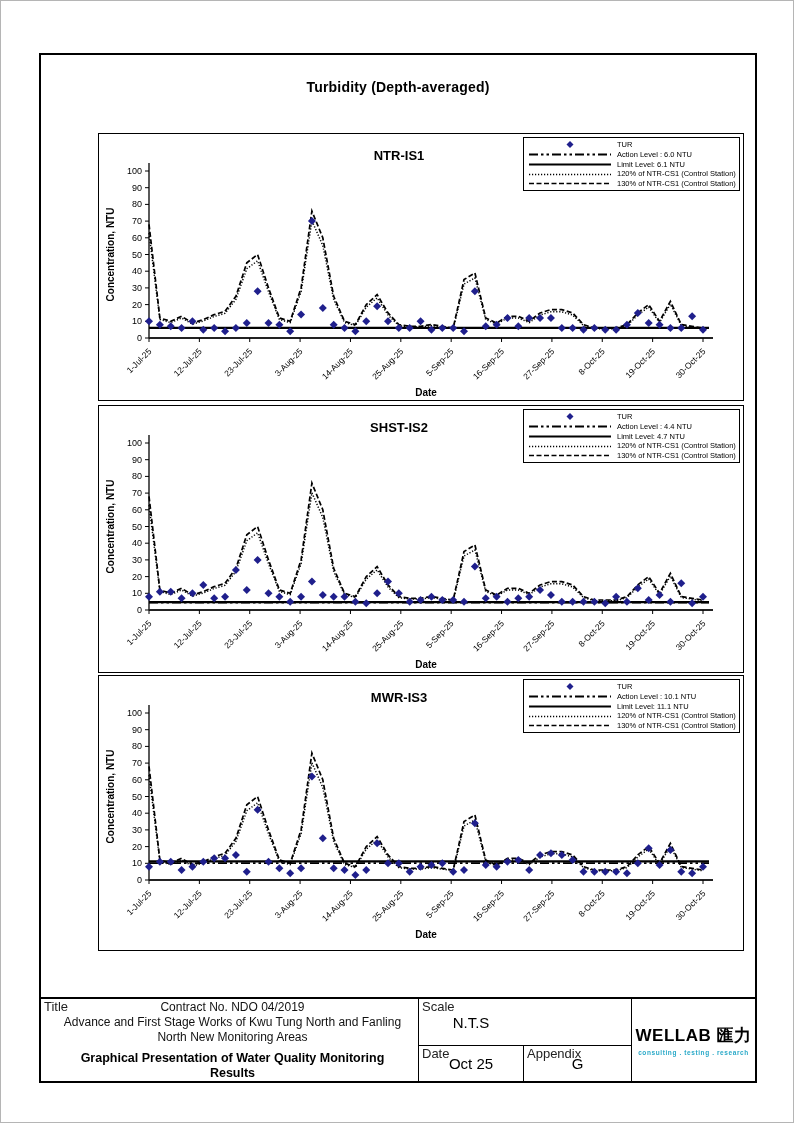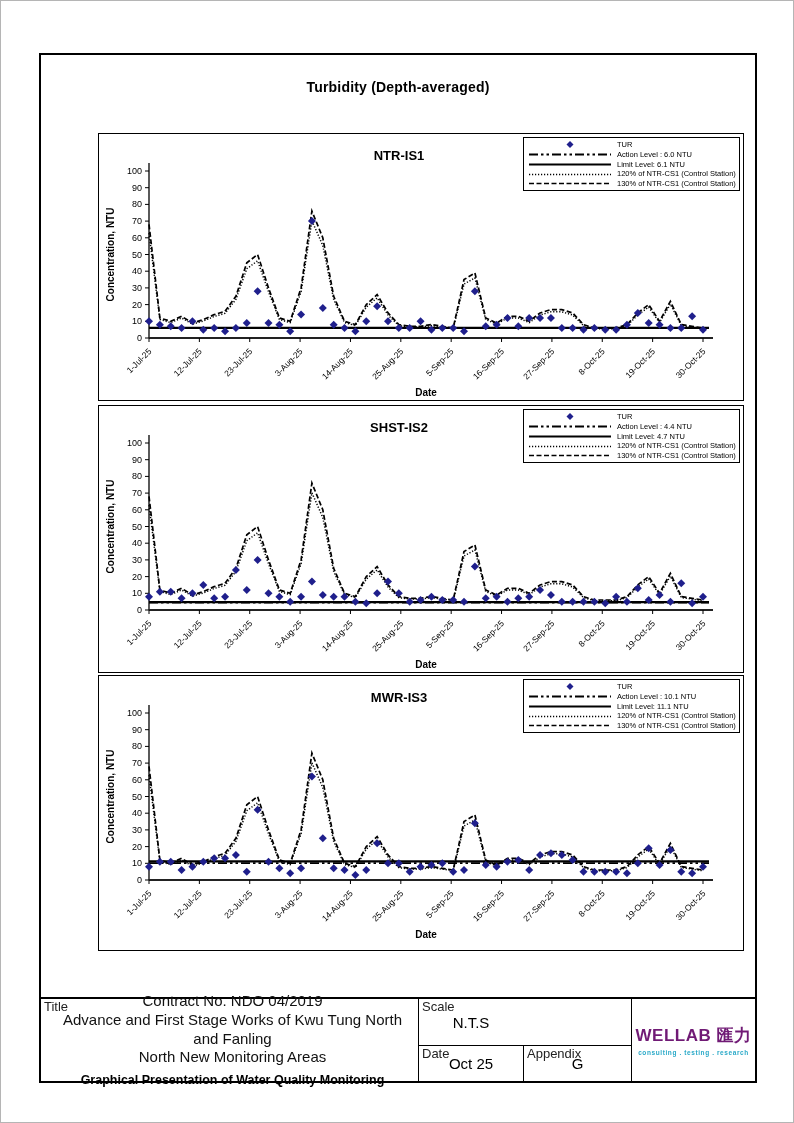--- a/index.html
+++ b/index.html
@@ -37,21 +37,21 @@
     grid-template-rows:46px 1fr;background:#fff;
   }
   .tb-cell{position:relative;border-left:1.5px solid #000;border-top:1.5px solid #000;text-align:right;}
   .tb-cell.no-left{border-left:none;}
   .tb-cell.no-top{border-top:none;}
   .tb-label{
     position:absolute;top:1px;left:3px;font-size:13px;color:#222;line-height:1.1;
   }
   .tb-left{grid-row:1 / span 2;grid-column:1;display:flex;flex-direction:column;
     align-items:center;justify-content:center;text-align:center;padding:2px 8px 2px 14px;}
-  .tb-contract{font-size:15px;line-height:1.25;color:#111;}
+  .tb-contract{font-size:12px;line-height:1.25;color:#111;}
   .tb-doctitle{font-size:12.5px;font-weight:bold;line-height:1.2;margin-top:6px;}
   .tb-value{
     position:absolute;left:0;right:0;top:0;bottom:0;display:flex;
     align-items:center;justify-content:center;font-size:15px;
   }
   .tb-logo{grid-row:1 / span 2;grid-column:4;display:flex;flex-direction:column;
     align-items:center;justify-content:center;}
   .logo-word{font-size:17px;font-weight:bold;letter-spacing:.5px;}
   .logo-tag{font-size:6.5px;letter-spacing:.6px;margin-top:2px;font-weight:bold;}
 </style>
@@ -498,39 +498,40 @@
     <div class="titleblock">
       <div class="tb-cell no-left no-top tb-left">
         <span class="tb-label">Title</span>
         <div class="tb-contract">
           <div>Contract No. NDO 04/2019</div>
           <div>Advance and First Stage Works of Kwu Tung North and Fanling</div>
           <div>North New Monitoring Areas</div>
         </div>
         <div class="tb-doctitle">
           <div>Graphical Presentation of Water Quality Monitoring</div>
+          <div>Results</div>
         </div>
       </div>
 
       <div class="tb-cell no-top" style="grid-row:1;grid-column:2;">
         <span class="tb-label">Scale</span>
         <div class="tb-value">N.T.S</div>
       </div>
 
 
       <div class="tb-cell" style="grid-row:2;grid-column:2;">
         <span class="tb-label">Date</span>
         <div class="tb-value">Oct 25</div>
       </div>
 
       <div class="tb-cell" style="grid-row:2;grid-column:3;">
         <span class="tb-label">Appendix</span>
         <div class="tb-value">G</div>
       </div>
 
       <div class="tb-cell no-top tb-logo">
-        <div class="logo-word" style="color: #701a75;">WELLAB 匯力</div>
+        <div class="logo-word" style="color: #000000;">WELLAB 匯力</div>
         <div class="logo-tag" style="color: rgb(41, 169, 200);">consulting . testing . research</div>
       </div>
     </div>
 
   </div>
 </div>
 
 </body></html>

